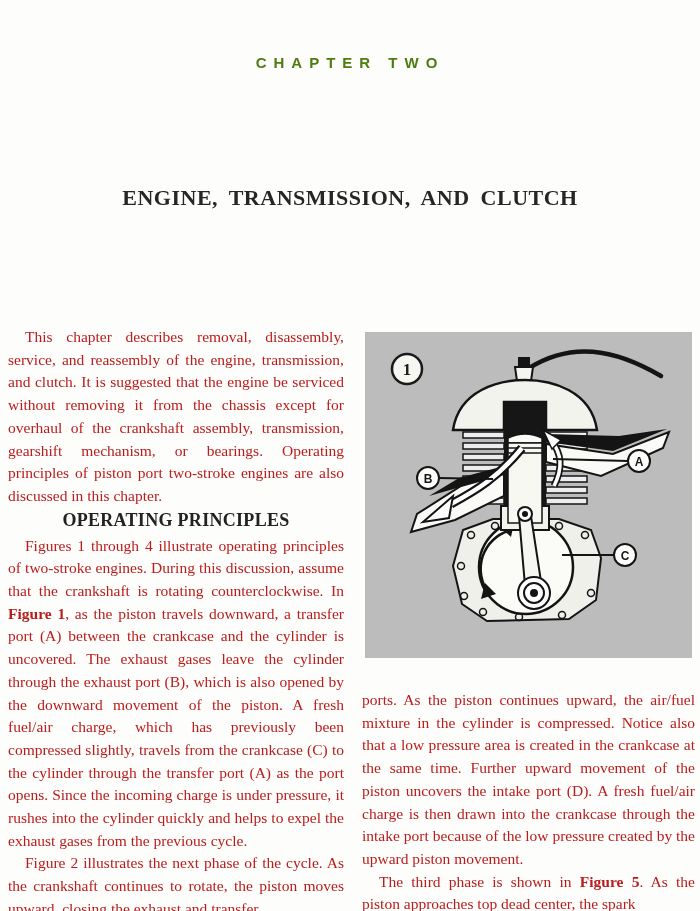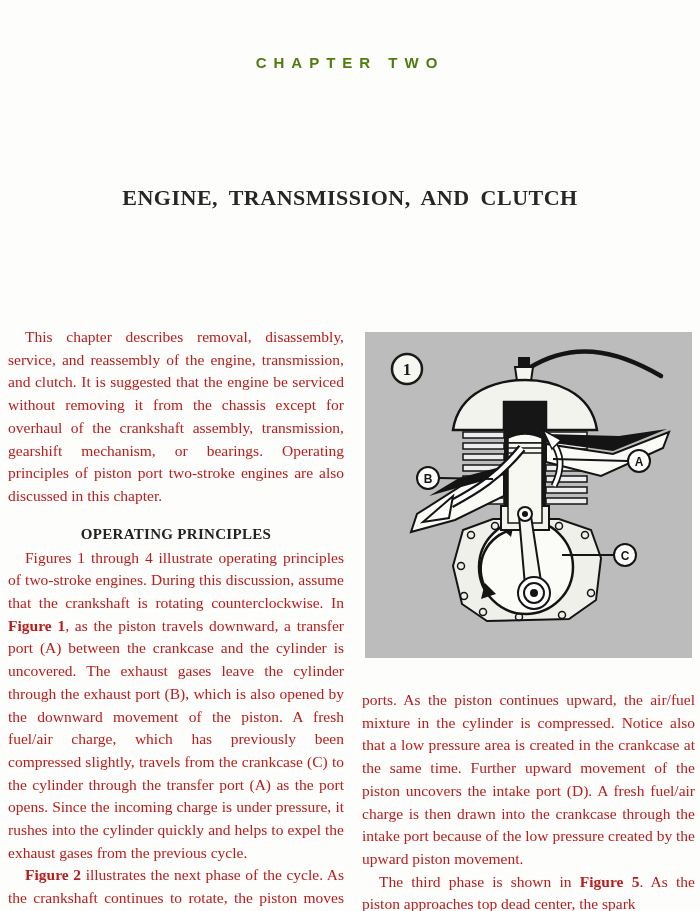--- a/index.html
+++ b/index.html
@@ -36,23 +36,23 @@
   .body-para {
     margin: 0;
     font-size: 15.5px;
     line-height: 22.7px;
     text-align: justify;
     color: #b91c1c;
   }
   .indent { text-indent: 17px; }
 
   .section-heading {
-    margin: 18px 0 4px 0;
+    margin: 2px 0 4px 0;
     text-align: center;
-    font-size: 15px; font-weight: bold;
+    font-size: 18px; font-weight: bold;
     letter-spacing: 0.3px;
     color: #222222;
   }
 
   .figure-panel {
     position: absolute; left: 365px; top: 332px;
     width: 327px; height: 326px;
   }
   .figure-panel svg { display: block; }
   .callout-letter {
@@ -72,21 +72,21 @@
 <div class="page">
 
   <div class="chapter-header">CHAPTER TWO</div>
 
   <h1 class="page-title">ENGINE, TRANSMISSION, AND CLUTCH</h1>
 
   <div class="col-left">
     <p class="body-para indent"><span>This chapter describes removal, disassembly, service, and reassembly of the engine, transmission, and clutch. It is suggested that the engine be serviced without removing it from the chassis except for overhaul of the crankshaft assembly, transmission, gearshift mechanism, or bearings. Operating principles of piston port two-stroke engines are also discussed in this chapter.</span></p>
     <h2 class="section-heading">OPERATING PRINCIPLES</h2>
     <p class="body-para indent"><span>Figures 1 through 4 illustrate operating principles of two-stroke engines. During this discussion, assume that the crankshaft is rotating counterclockwise. In </span><span style="font-weight: bold;">Figure 1</span><span>, as the piston travels downward, a transfer port (A) between the crankcase and the cylinder is uncovered. The exhaust gases leave the cylinder through the exhaust port (B), which is also opened by the downward movement of the piston. A fresh fuel/air charge, which has previously been compressed slightly, travels from the crankcase (C) to the cylinder through the transfer port (A) as the port opens. Since the incoming charge is under pressure, it rushes into the cylinder quickly and helps to expel the exhaust gases from the previous cycle.</span></p>
-    <p class="body-para indent"><span style="font-weight: bold;">Figure 2</span><span> illustrates the next phase of the cycle. As the crankshaft continues to rotate, the piston moves upward, closing the exhaust and transfer</span></p>
+    <p class="body-para indent"><span style="font-weight: normal;">Figure 2</span><span> illustrates the next phase of the cycle. As the crankshaft continues to rotate, the piston moves upward, closing the exhaust and transfer</span></p>
   </div>
 
   <div class="figure-panel">
     <svg width="327" height="326" viewBox="0 0 327 326">
 
       <rect x="0" y="0" width="327" height="326" fill="#bcbcbc"></rect>
 
       <path d="M 164 36 C 206 10 248 16 296 44" stroke="#141414" stroke-width="4.5" fill="none" stroke-linecap="round"></path>
 
       <g>

